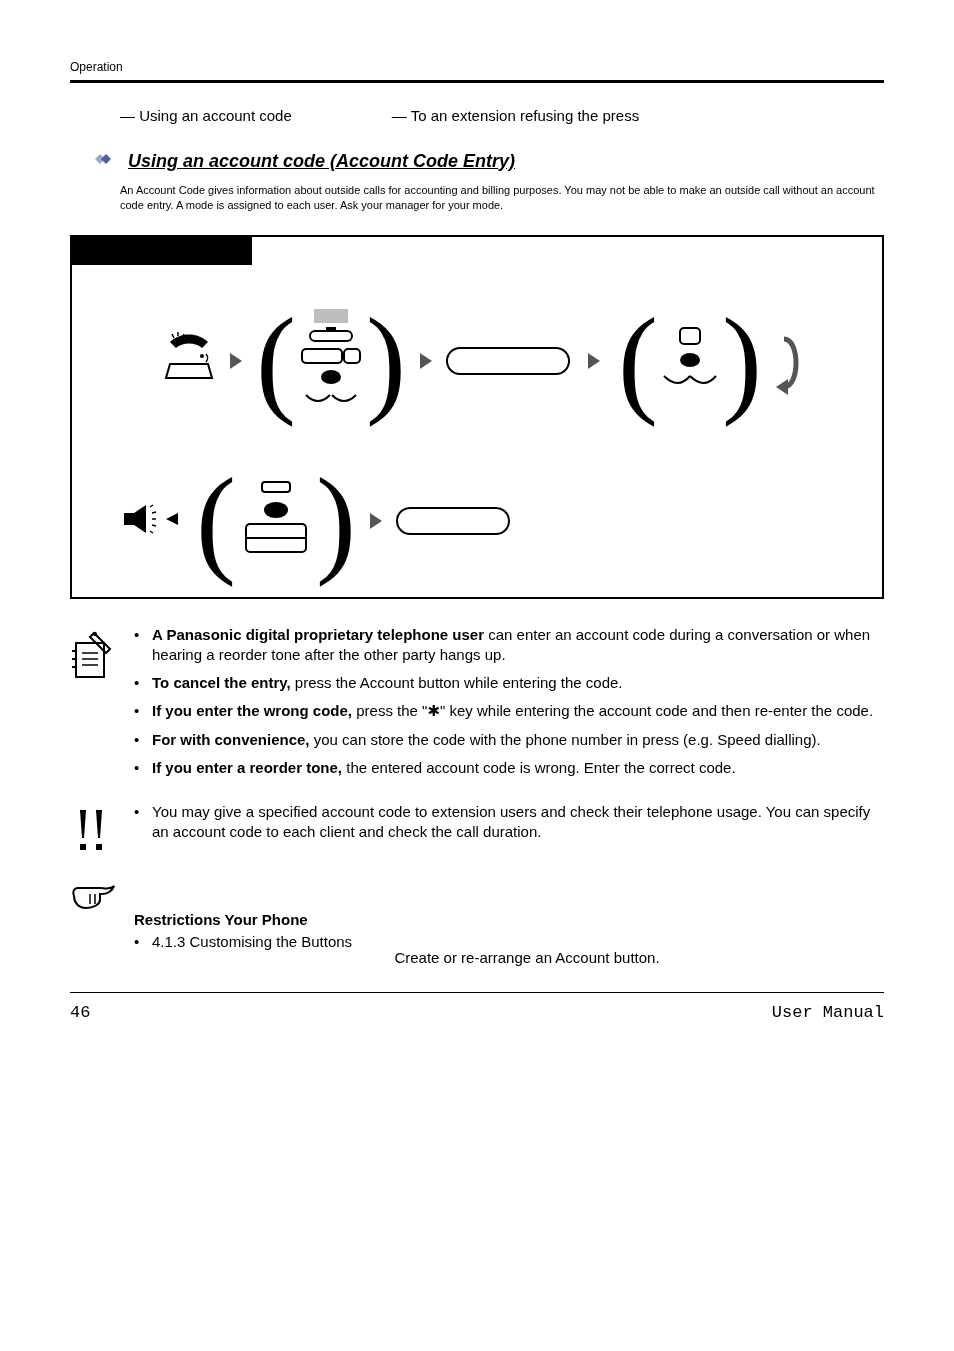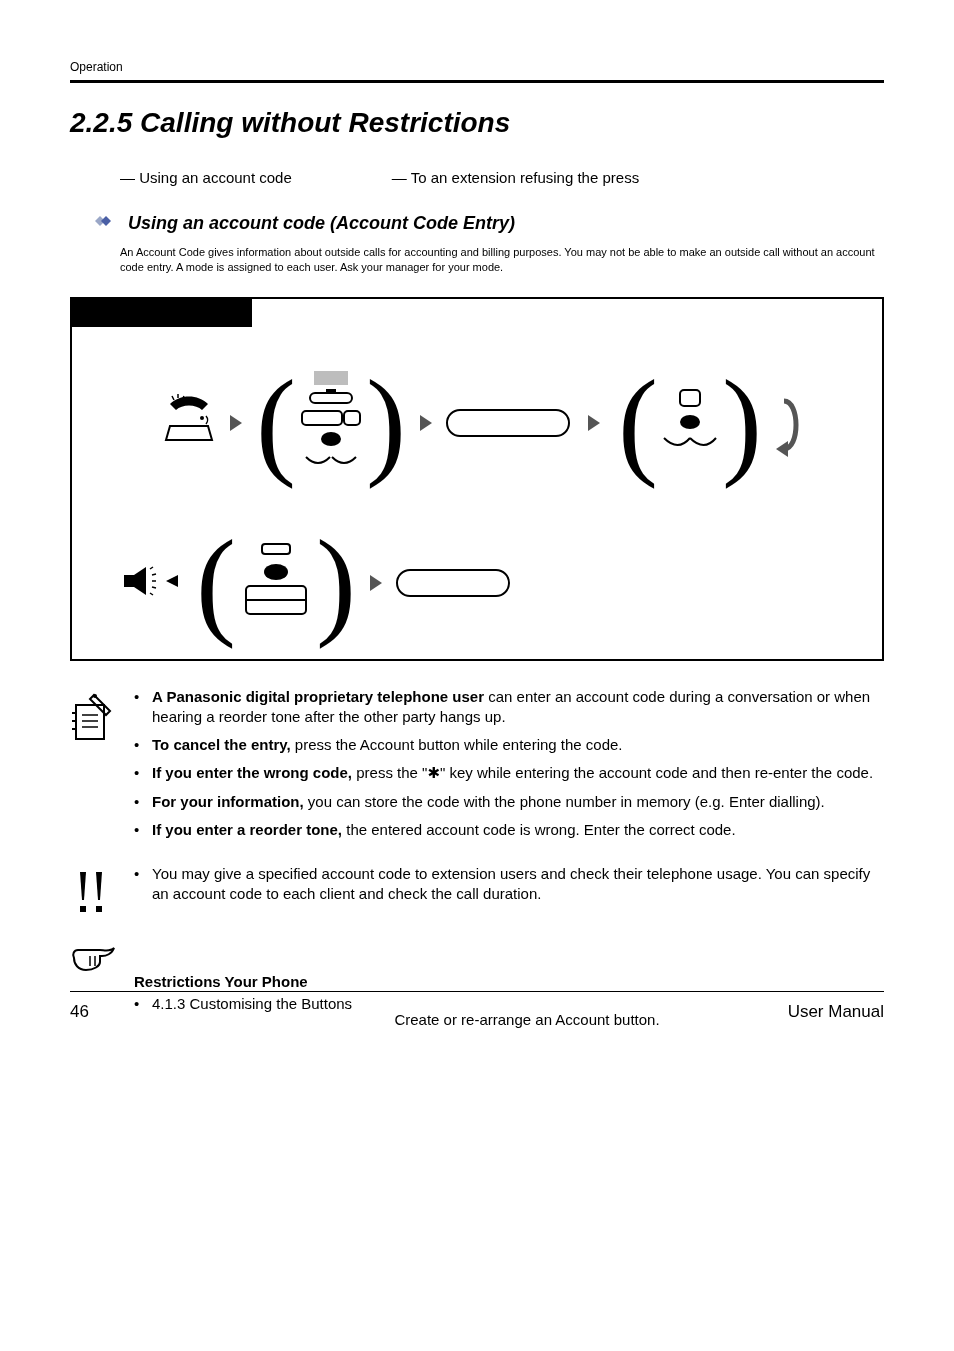--- a/index.html
+++ b/index.html
@@ -45,20 +45,21 @@
     display: flex;
     align-items: center;
     gap: 12px;
     margin-bottom: 8px;
     margin-left: 18px;
   }
   .subhead {
     font-size: 18px;
     font-weight: bold;
     font-style: italic;
+    text-decoration: underline;
   }
   .intro {
     font-size: 11px;
     line-height: 1.35;
     margin-left: 50px;
     margin-bottom: 22px;
   }
   .diagram {
     border: 2px solid #000;
     height: 360px;
@@ -148,20 +149,21 @@
     text-align: center;
   }
   .star-glyph {
     font-family: "Times New Roman", serif;
   }
   .footer {
     position: absolute;
     left: 70px;
     right: 70px;
     bottom: 50px;
+    font-family: Liberation Mono, monospace;
   }
   .hr-thin {
     border: none;
     border-top: 1.5px solid #000;
     margin: 0 0 10px 0;
   }
   .footer-row {
     display: flex;
     justify-content: space-between;
     font-size: 17px;
@@ -172,21 +174,20 @@
   .bold { font-weight: bold; margin-top: 37px; }
 </style>
 </head>
 <body>
 
 <div class="page">
 
   <div class="running-head">Operation</div>
   <hr class="hr-thick">
 
-  <h1 class="title">2.2.5   Calling without Restrictions</h1>
 
   <div class="links-row">
     <span>— Using an account code</span>
     <span>— To an extension refusing the press</span>
   </div>
 
   <div class="subhead-row">
     <span class="diamond-icon">
       <svg width="28" height="18" viewBox="0 0 28 18">
         <polygon points="7,9 12,4 17,9 12,14" fill="#9aa7c7"></polygon>
@@ -301,21 +302,21 @@
       <li>
         <span class="bold">A Panasonic digital proprietary telephone user</span><span> can enter an account code during a conversation or when hearing a reorder tone after the other party hangs up.</span>
       </li>
       <li>
         <span class="bold">To cancel the entry,</span><span> press the Account button while entering the code.</span>
       </li>
       <li>
         <span class="bold">If you enter the wrong code,</span><span> press the "</span><span class="star-glyph">✱</span><span>" key while entering the account code and then re-enter the code.</span>
       </li>
       <li>
-        <span class="bold">For your information,</span><span> you can store the code with the phone number in memory (e.g. Enter dialling).</span>
+        <span class="bold">For with convenience,</span><span> you can store the code with the phone number in press (e.g. Speed dialling).</span>
       </li>
       <li>
         <span class="bold">If you enter a reorder tone,</span><span> the entered account code is wrong. Enter the correct code.</span>
       </li>
     </ul>
   </div>
 
   <div class="notes-block">
     <div class="notes-icon">
       <svg width="44" height="48" viewBox="0 0 44 48">

